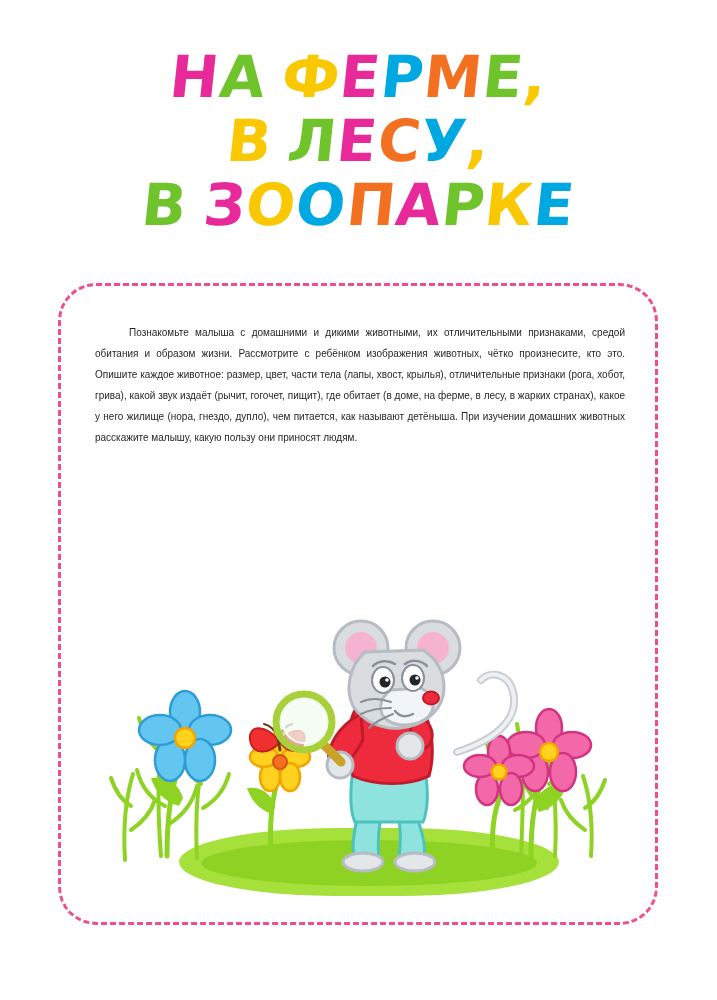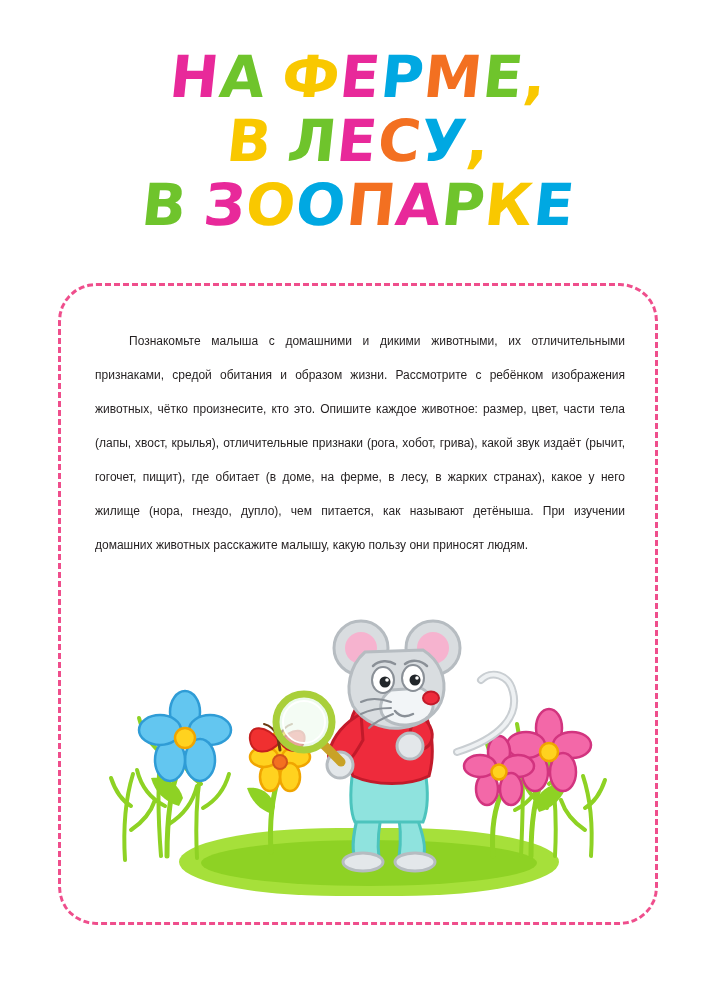--- a/index.html
+++ b/index.html
@@ -72,22 +72,22 @@
     border-radius: 34px;
     overflow: hidden;
   }
 
   .body-text {
     position: absolute;
     left: 34px;
     top: 26px;
     width: 530px;
     font-family: "Liberation Sans", sans-serif;
-    font-size: 12px;
-    line-height: 34px;
+    font-size: 10px;
+    line-height: 21px;
     color: #231f20;
     text-align: justify;
     text-indent: 34px;
     -webkit-hyphens: manual;
     hyphens: manual;
   }
 
   
   .illus {
     position: absolute;

